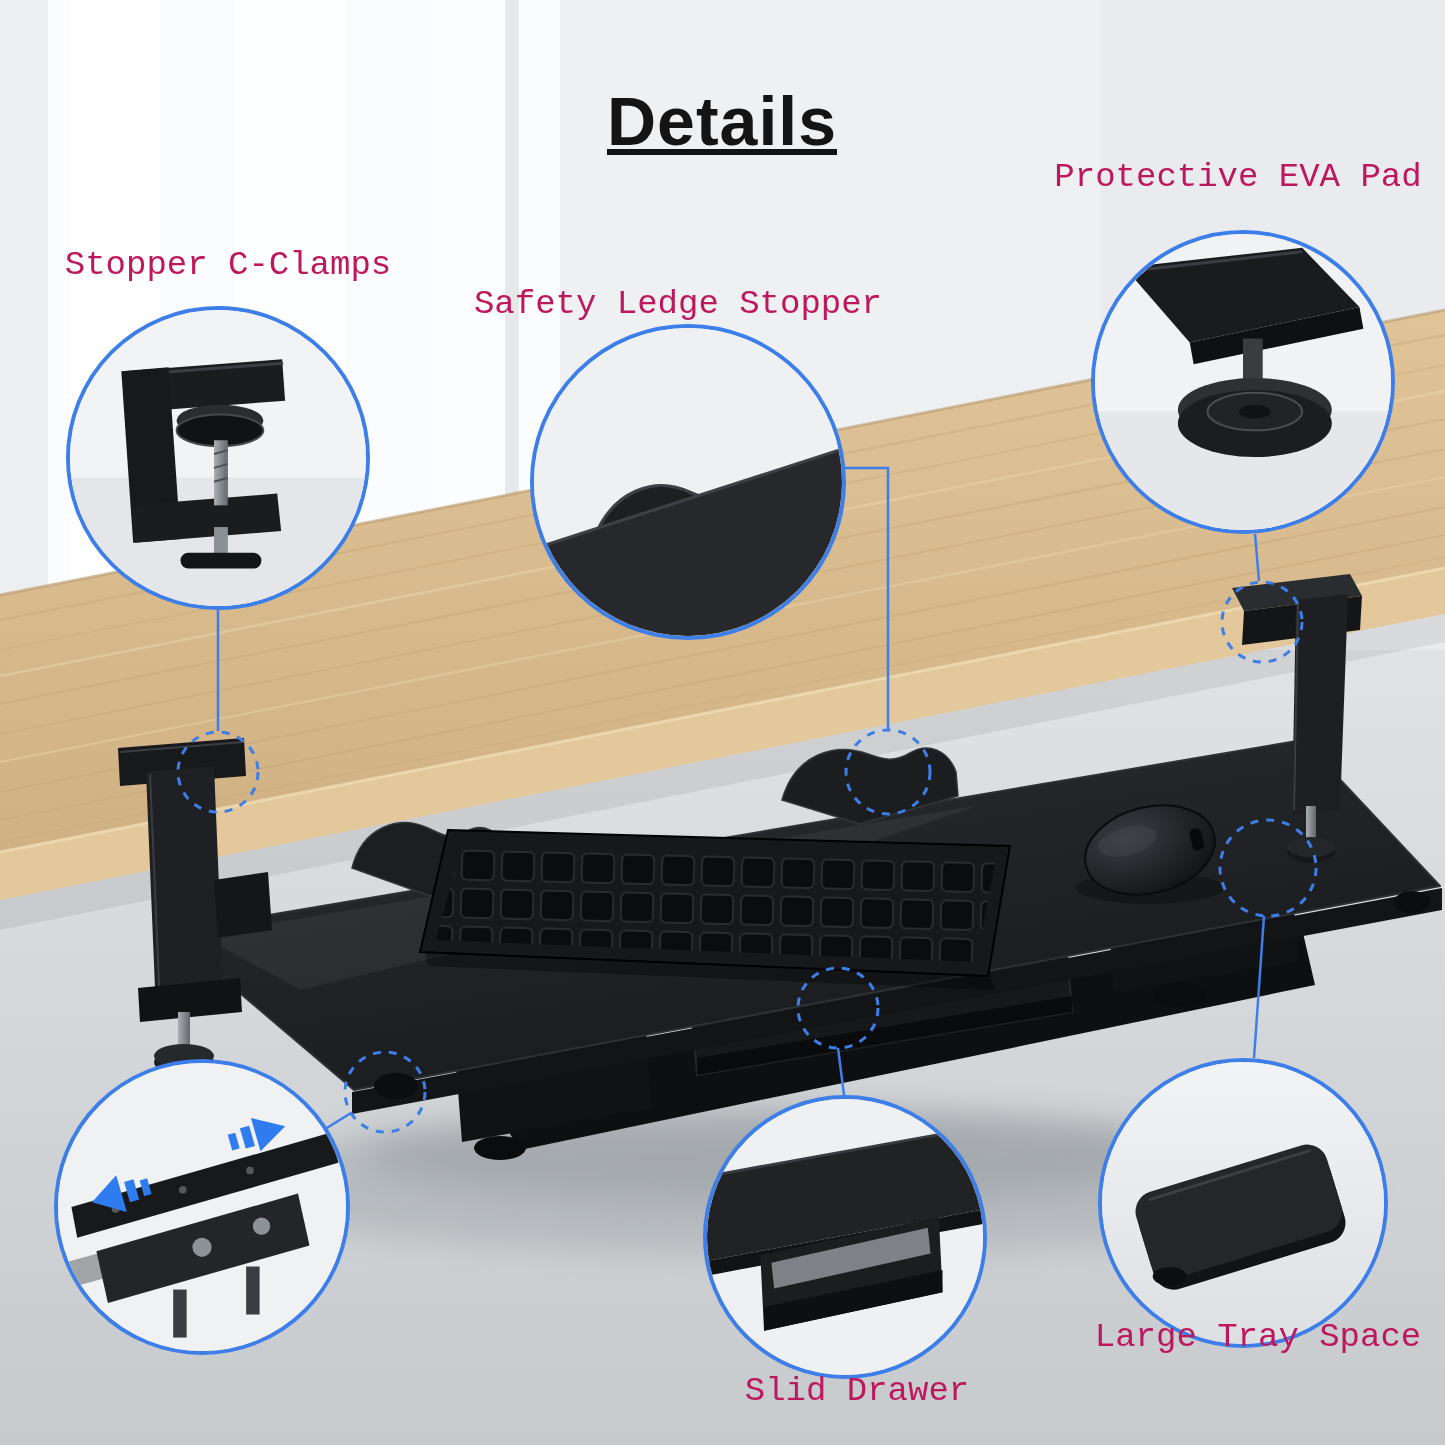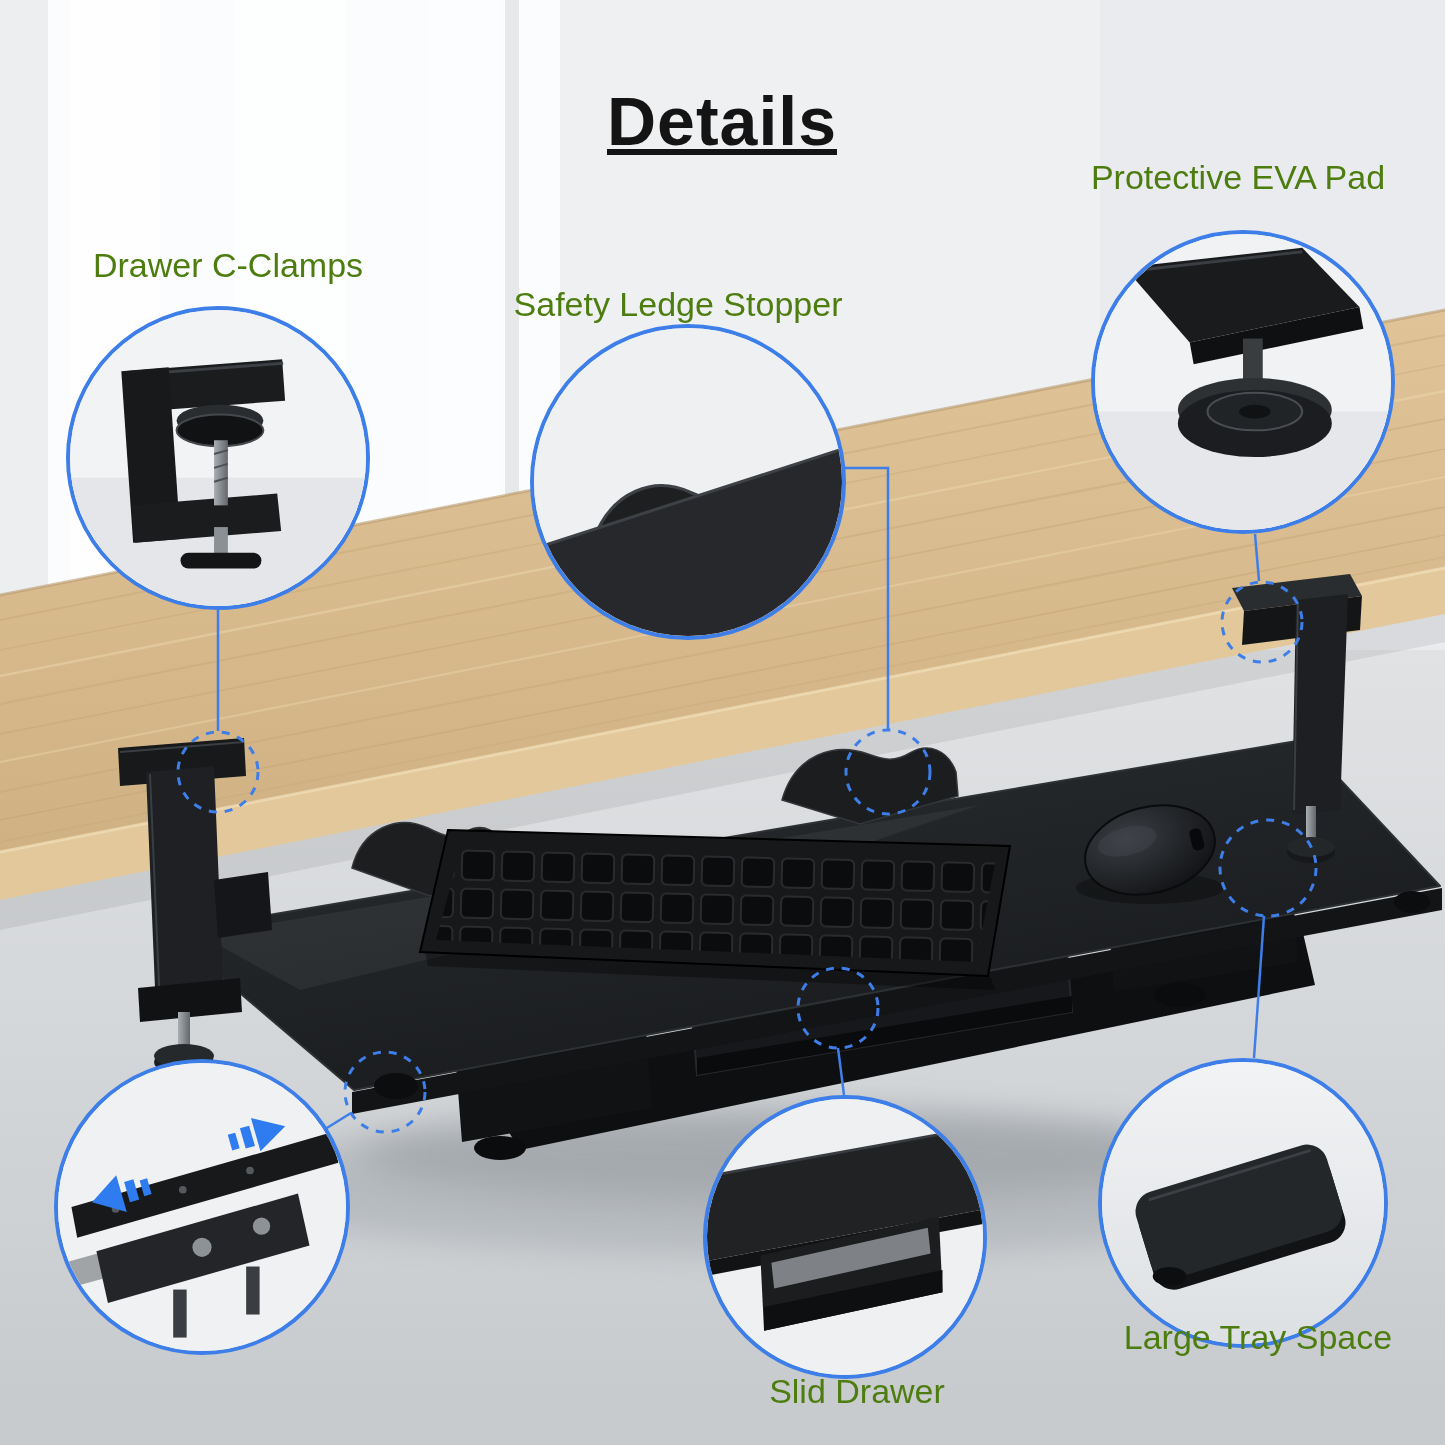--- a/index.html
+++ b/index.html
@@ -12,21 +12,21 @@
     position:absolute;border-radius:50%;border:4px solid #3d7ee8;
     overflow:hidden;background:#eef0f2;z-index:2;box-sizing:border-box;
   }
   .callout svg{display:block;width:100%;height:100%;}
   .page-title{
     position:absolute;z-index:3;transform:translateX(-50%);
     font-weight:800;font-size:68px;color:#141414;letter-spacing:1px;text-decoration:underline;
   }
   .feature-label{
     position:absolute;z-index:3;transform:translateX(-50%);
-    font-size:34px;font-weight:500;color:#4d7c0f;white-space:nowrap;
+    font-size:34px;font-weight:500;color:#be185d;white-space:nowrap;font-family:Liberation Mono, monospace;
   }
 </style>
 </head>
 <body>
 
 <div class="stage">
 
   <svg class="scene" viewBox="0 0 1445 1445">
     <defs>
       <linearGradient id="floorGrad" x1="0" y1="0" x2="0" y2="1">
@@ -168,21 +168,21 @@
       <polyline points="845,468 888,468 888,729" stroke-width="2.5"></polyline>
       <polyline points="1255,534 1259,581" stroke-width="2.5"></polyline>
       <polyline points="351,1113 322,1131" stroke-width="2.5"></polyline>
       <polyline points="838,1048 844,1095" stroke-width="2.5"></polyline>
       <polyline points="1264,916 1254,1058" stroke-width="2.5"></polyline>
     </g>
   </svg>
 
   <div class="page-title" style="left:722px; top:82px;">Details</div>
 
-  <div class="feature-label" style="left:228px; top:246px;">Drawer C-Clamps</div>
+  <div class="feature-label" style="left:228px; top:246px;">Stopper C-Clamps</div>
   <div class="feature-label" style="left:678px; top:285px;">Safety Ledge Stopper</div>
   <div class="feature-label" style="left:1238px; top:158px;">Protective EVA Pad</div>
   <div class="feature-label" style="left:825px; top:1372px;margin-left:32px;">Slid Drawer</div>
   <div class="feature-label" style="left:1258px; top:1318px;">Large Tray Space</div>
 
   <div class="callout" style="left:66px; top:306px; width:304px; height:304px;">
     <svg viewBox="0 0 300 300">
       <rect width="300" height="300" fill="#f2f3f5"></rect>
       <rect x="0" y="170" width="300" height="130" fill="#e4e6e9"></rect>
       <polygon points="55,62 215,50 218,92 58,104" fill="#1a1c1e"></polygon>

